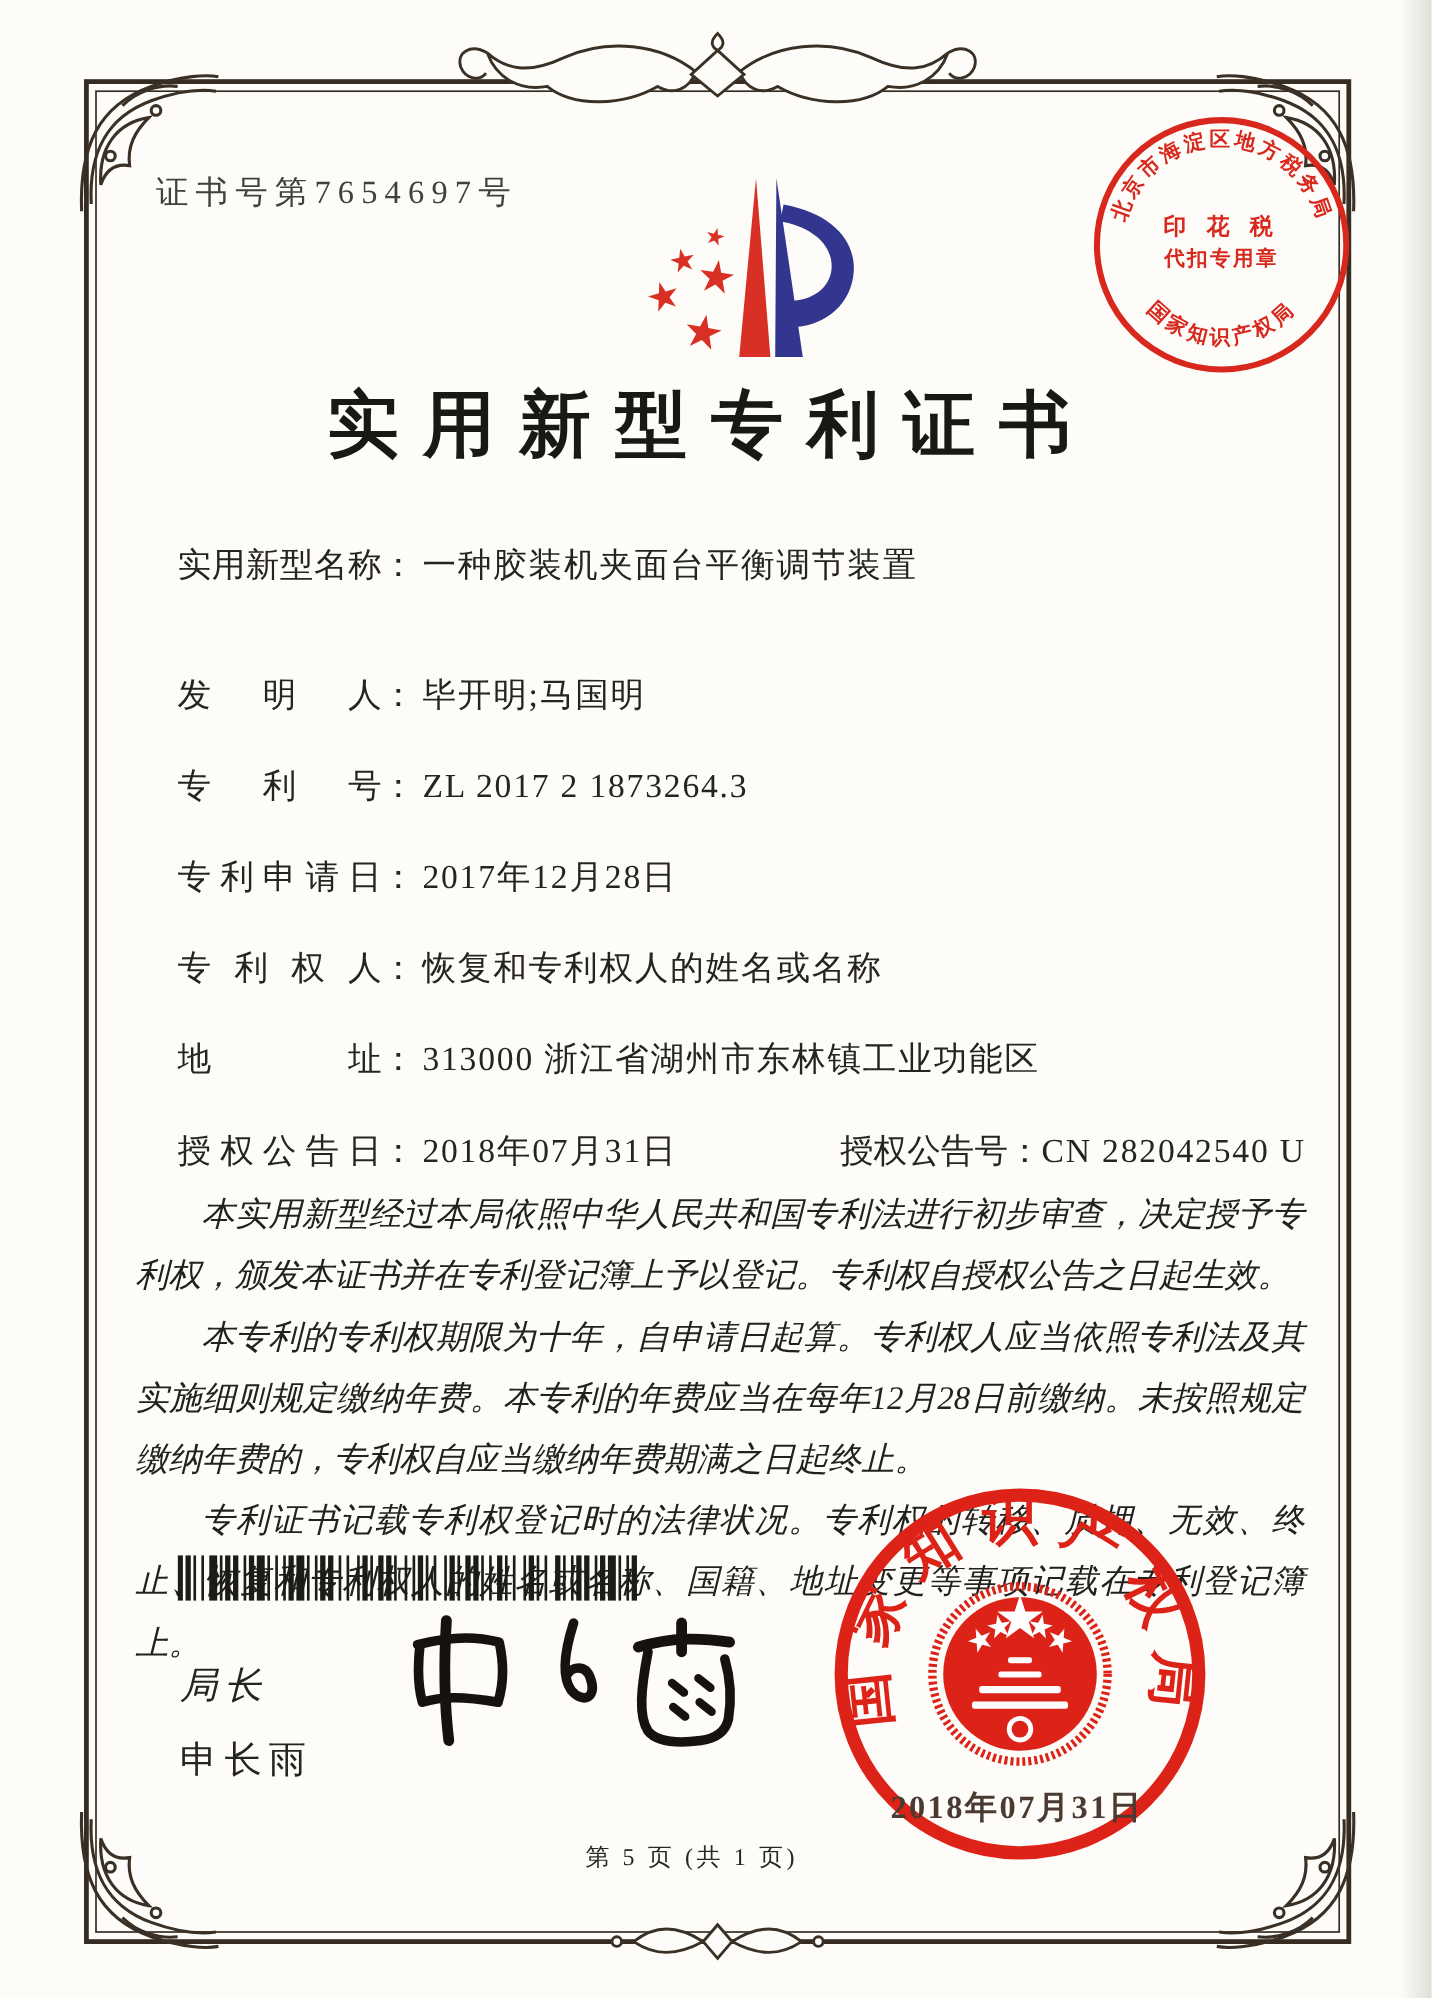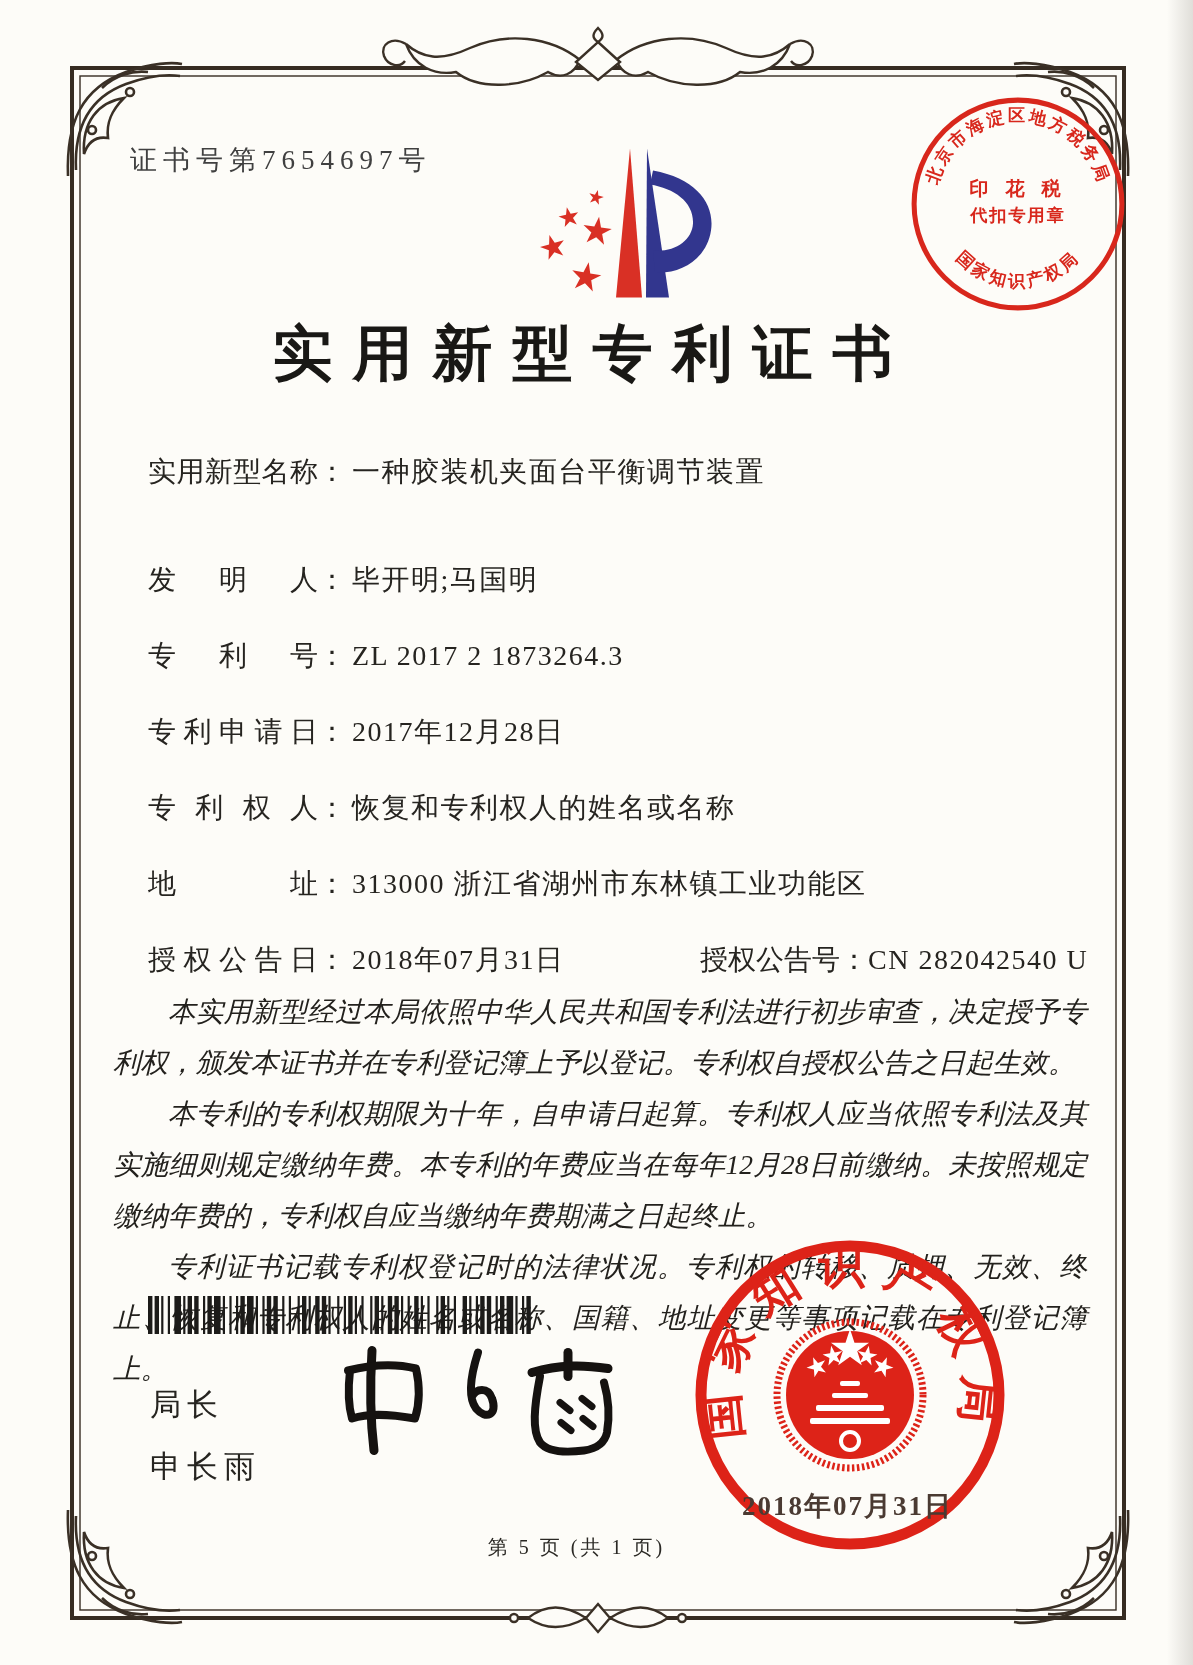--- a/index.html
+++ b/index.html
@@ -34,21 +34,21 @@
   .f-value{letter-spacing:1.5px;}
   .grant-no{position:absolute;left:552px;top:0;}
   
   .body-text{position:absolute;left:113px;top:986px;width:974px;font-size:27.5px;
     line-height:51px;text-align:justify;color:#23211d;}
   .body-text p{margin:0;text-indent:2em;font-style:italic;}
   
   .barcode{position:absolute;left:148px;top:1296px;}
   .barcode rect{fill:#1c1b19;}
   
-  .signer-title{position:absolute;left:150px;top:1384px;font-size:31px;letter-spacing:6px;}
+  .signer-title{position:absolute;left:150px;top:1384px;font-size:31px;letter-spacing:6px;font-style:italic;}
   .signer-name{position:absolute;left:150px;top:1446px;font-size:31px;letter-spacing:6px;}
   .signature{position:absolute;left:320px;top:1320px;}
   
   .seal{position:absolute;left:690px;top:1235px;}
   .seal-ring-text{fill:#dd2318;font-size:46px;font-weight:bold;letter-spacing:17px;font-family:"Liberation Serif",serif;}
   .seal-date{position:absolute;left:742px;top:1488px;font-size:27px;letter-spacing:2px;
     color:#4a3a32;z-index:6;font-weight:bold;}
   
   .page-footer{position:absolute;left:0;right:40px;top:1534px;text-align:center;font-size:20px;letter-spacing:3px;color:#2a2824;}
 </style>

